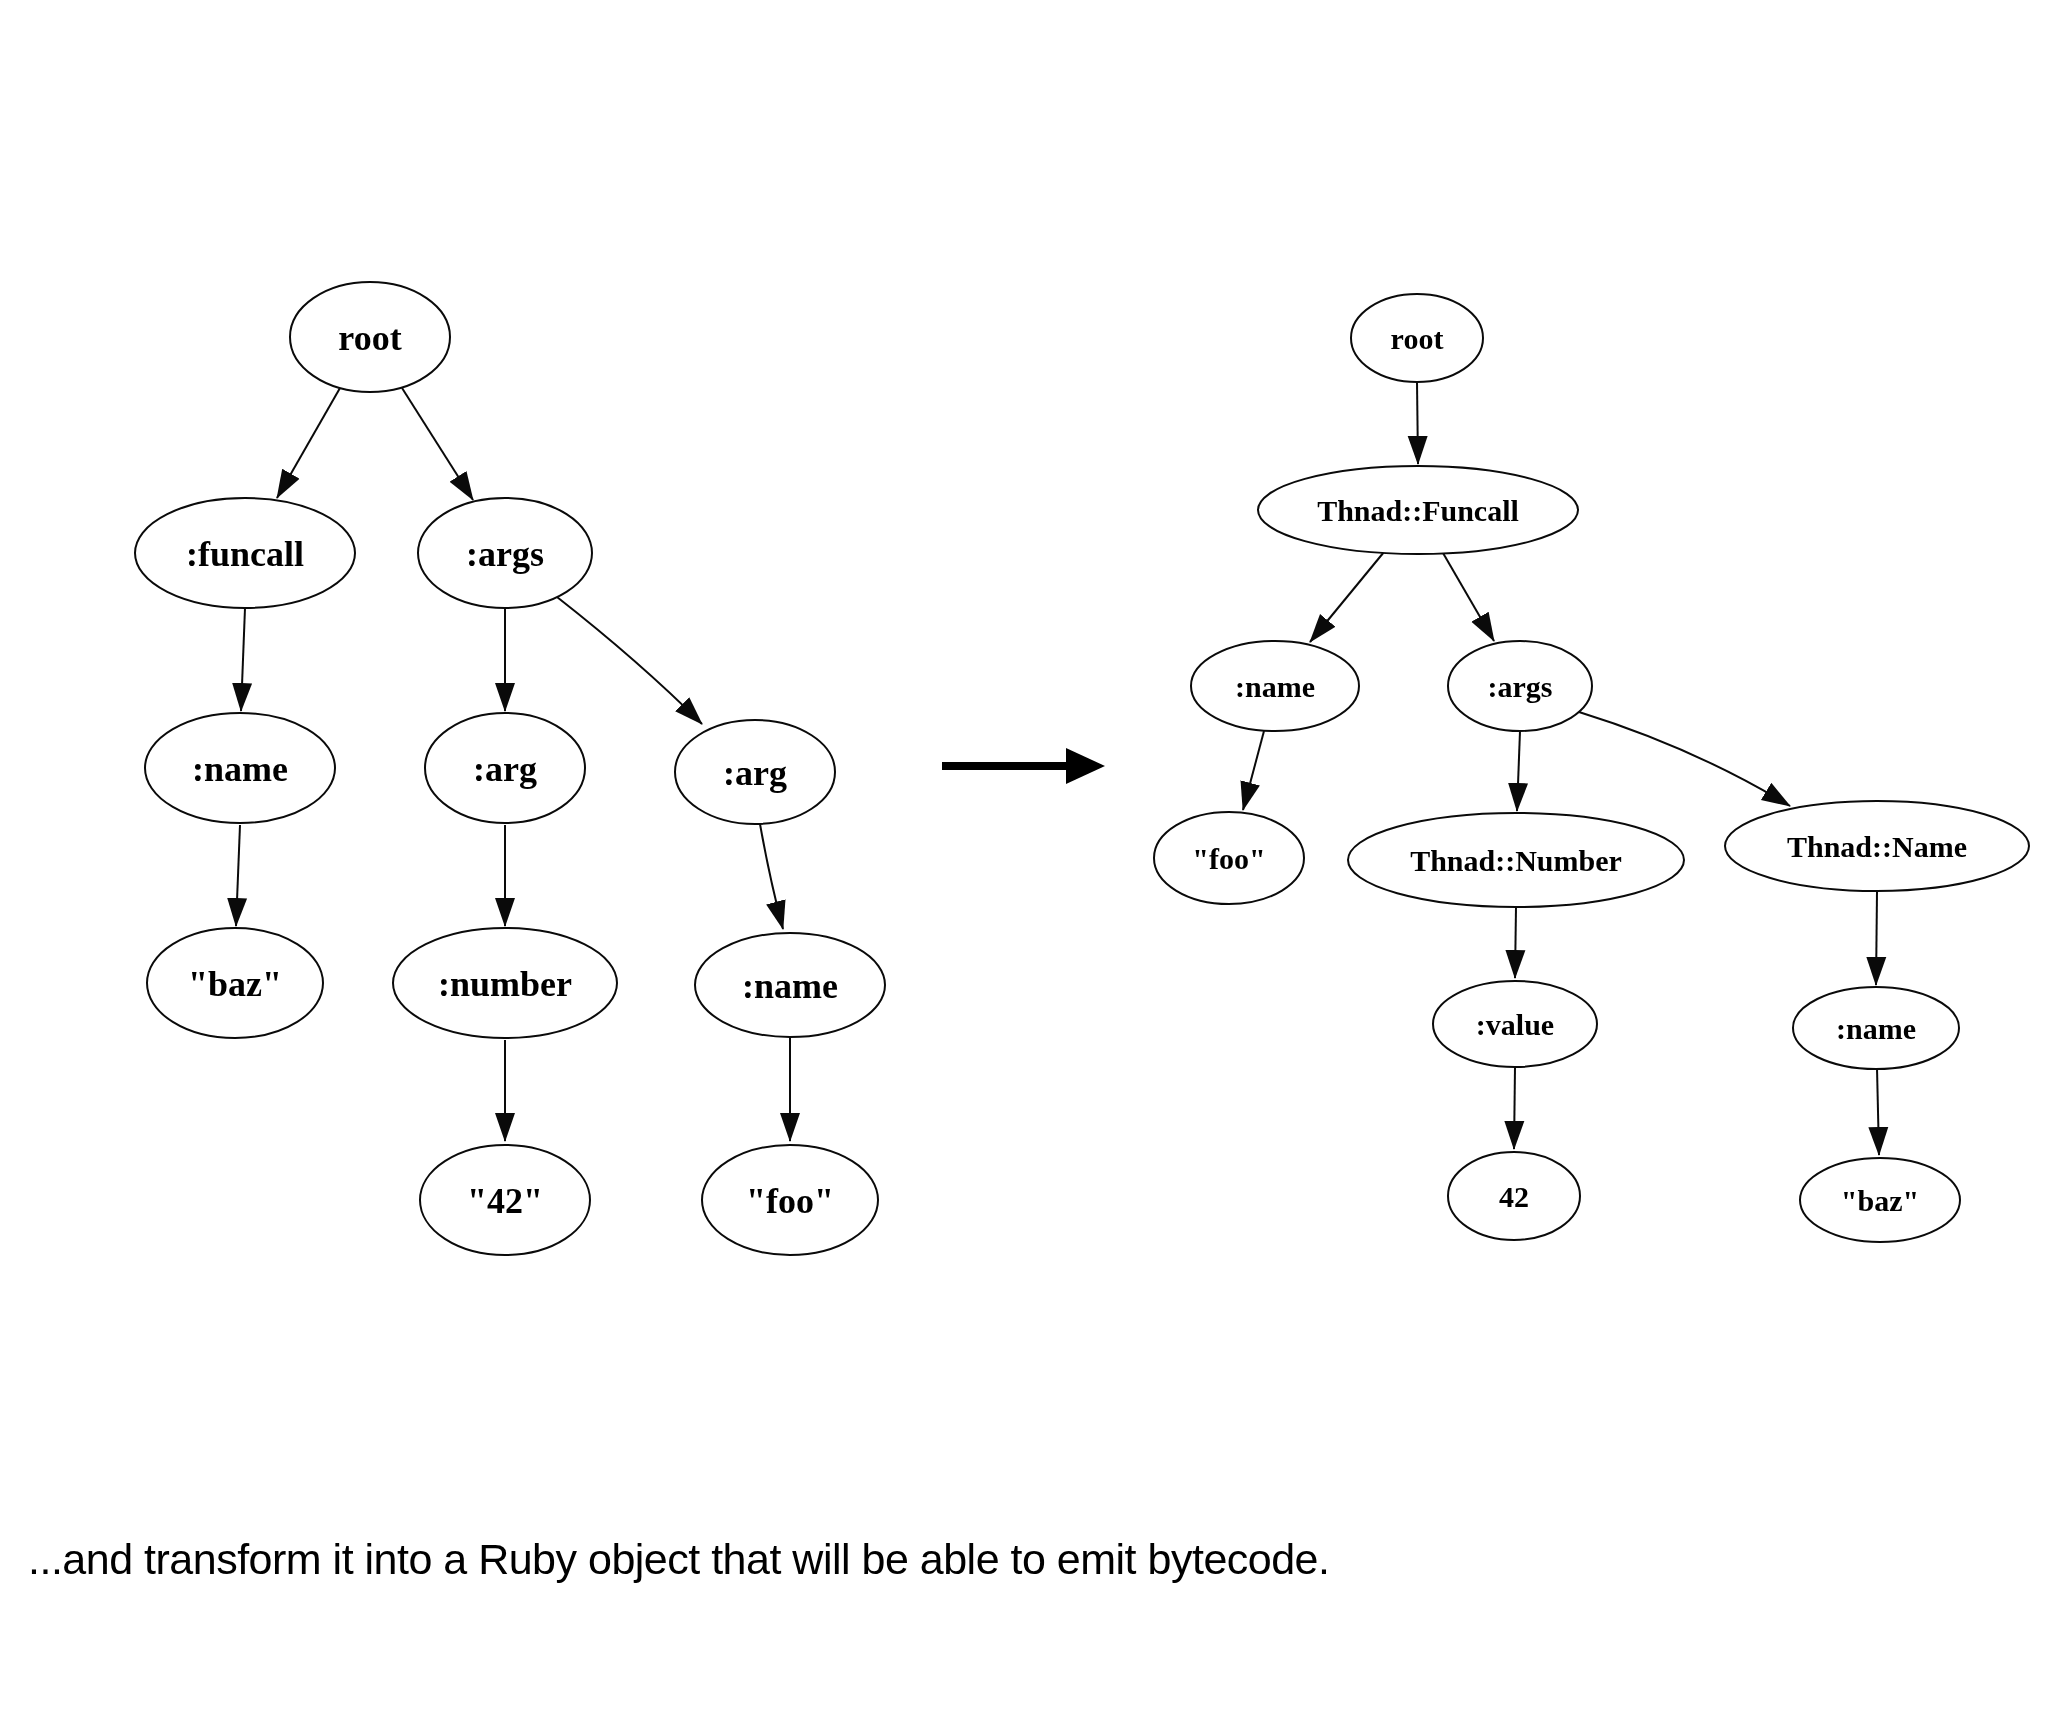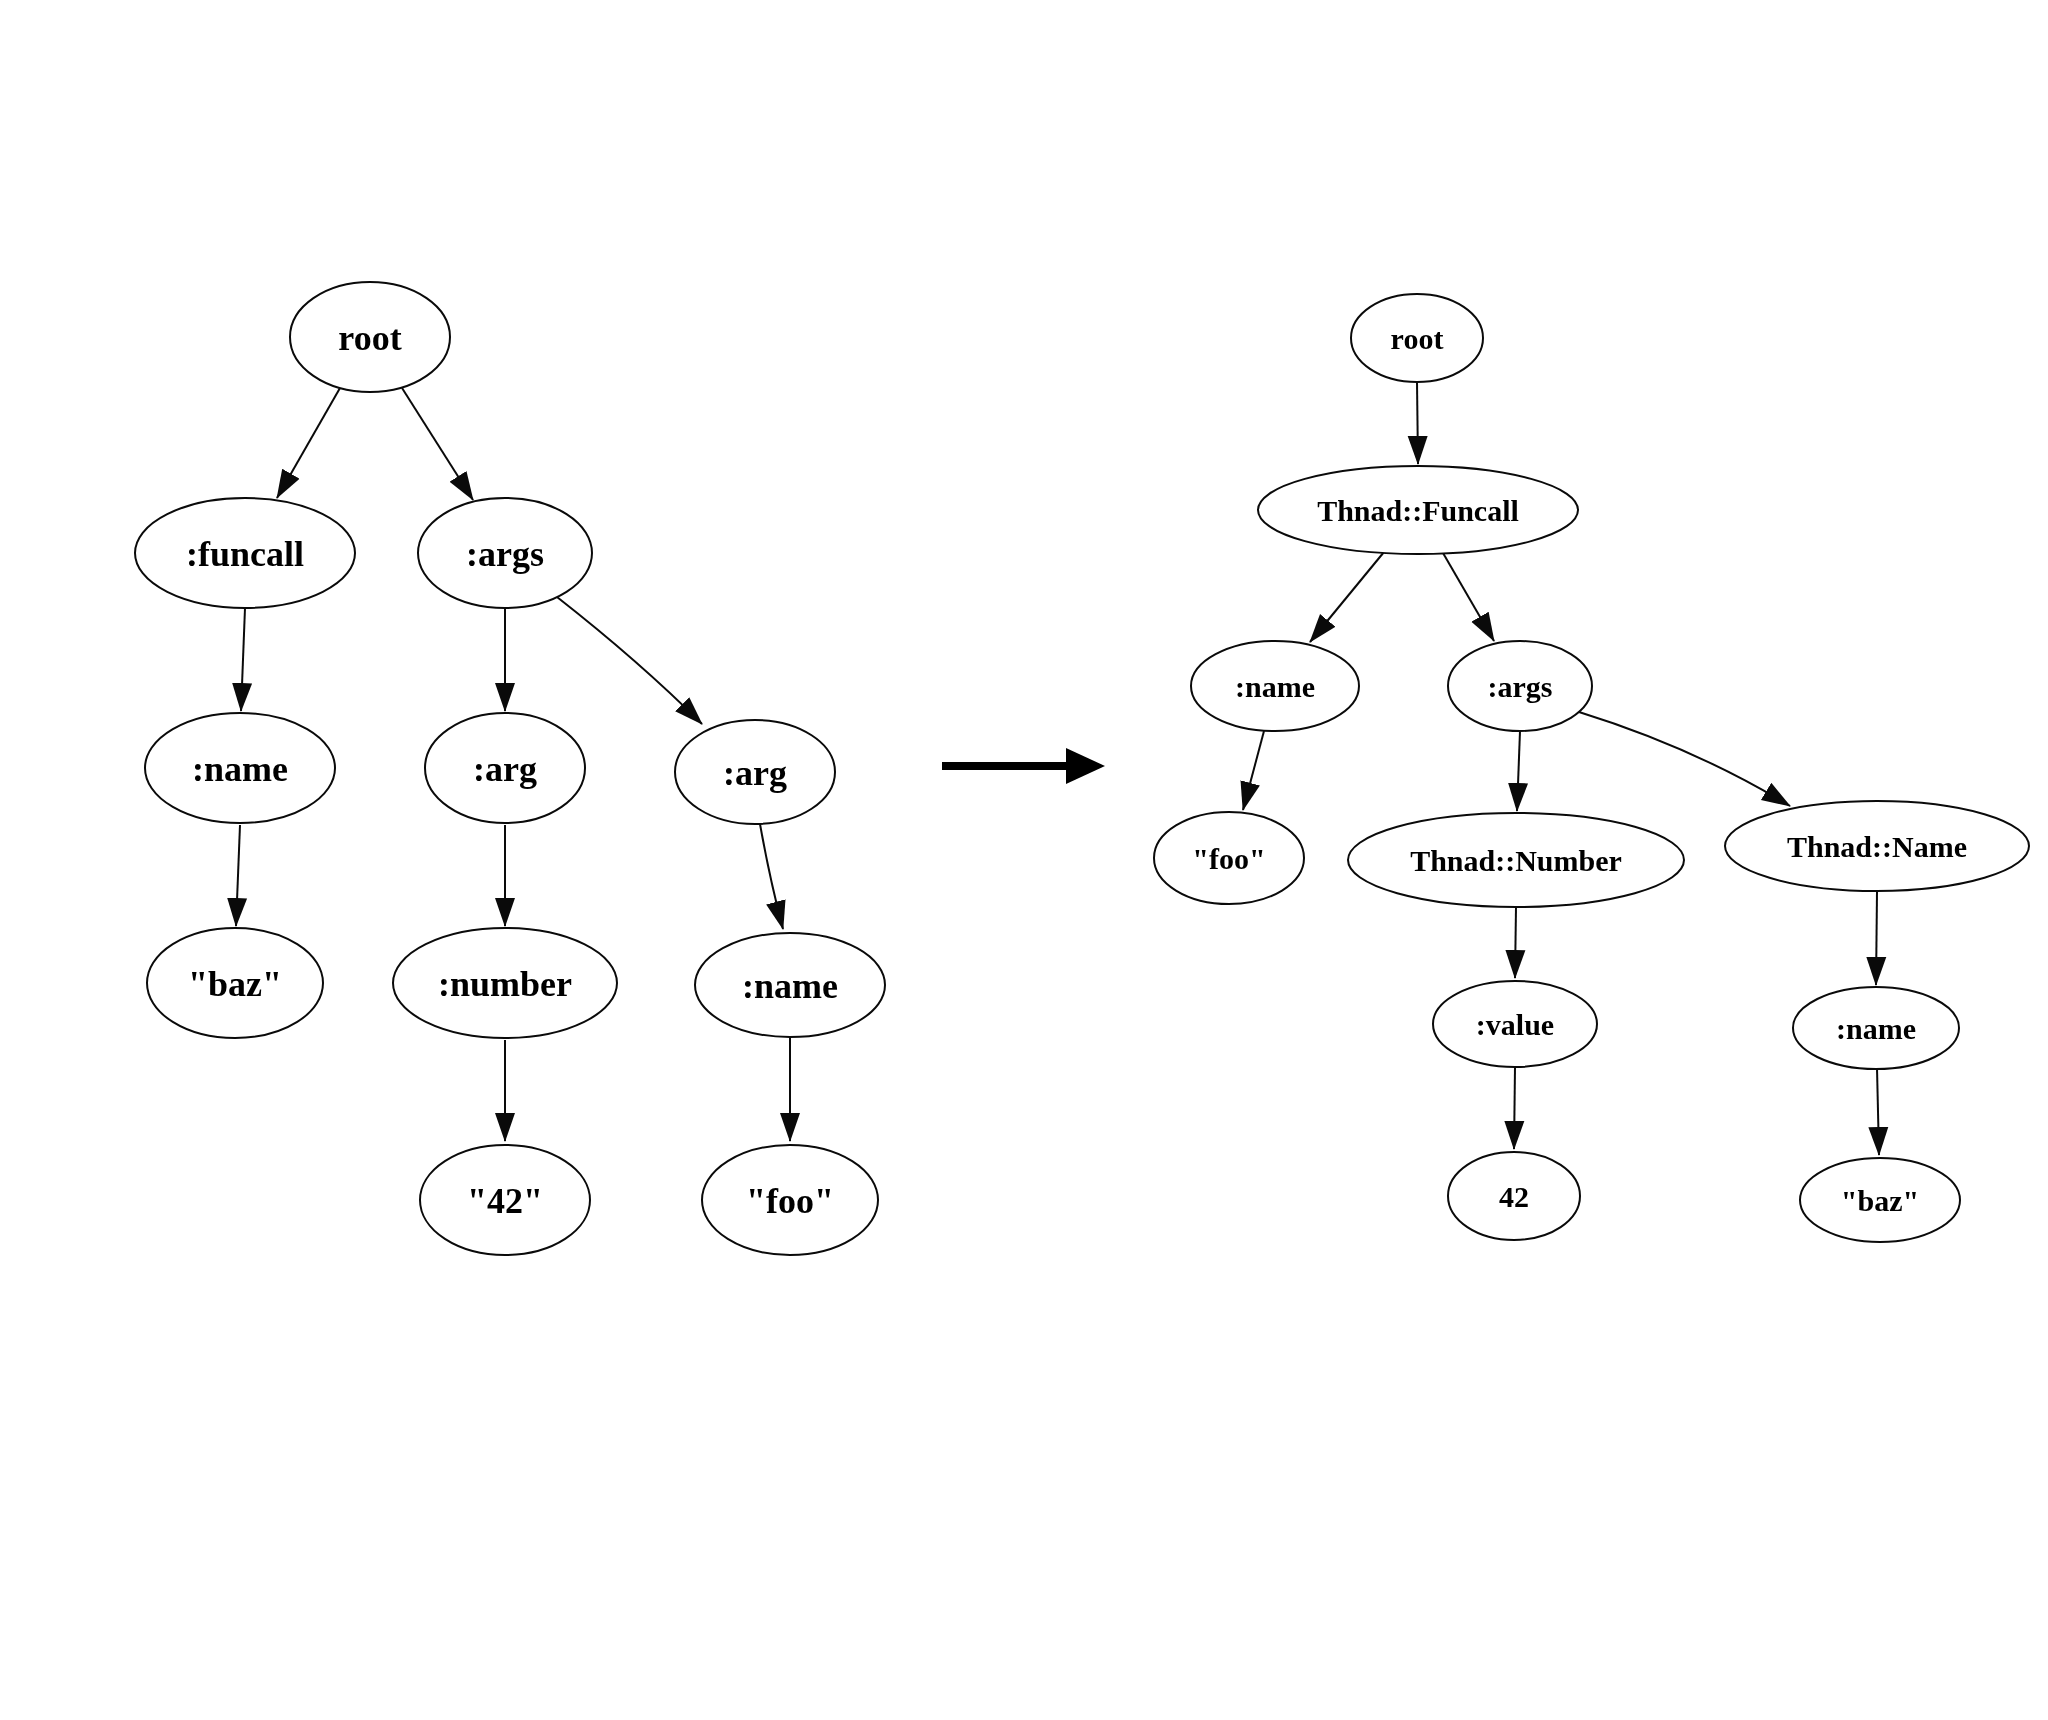--- a/index.html
+++ b/index.html
@@ -149,13 +149,14 @@
         <ellipse cx="1876" cy="1028" rx="83" ry="41"></ellipse>
         <text x="1876" y="1028" dy="0.35em">:name</text>
       </g>
       <g class="node">
         <ellipse cx="1880" cy="1200" rx="80" ry="42"></ellipse>
         <text x="1880" y="1200" dy="0.35em">"baz"</text>
       </g>
     </g>
   </svg>
 
+  <div class="caption">...and transform it into a Ruby object that will be able to emit bytecode.</div>
 </div>
 
 </body></html>

